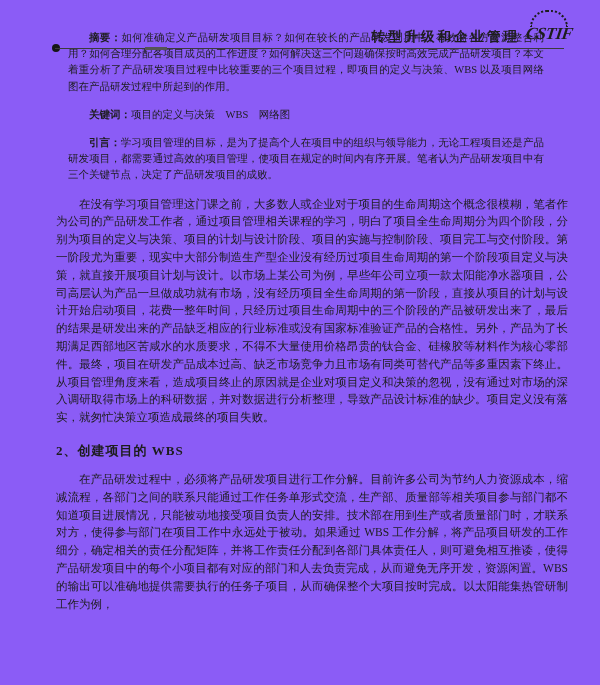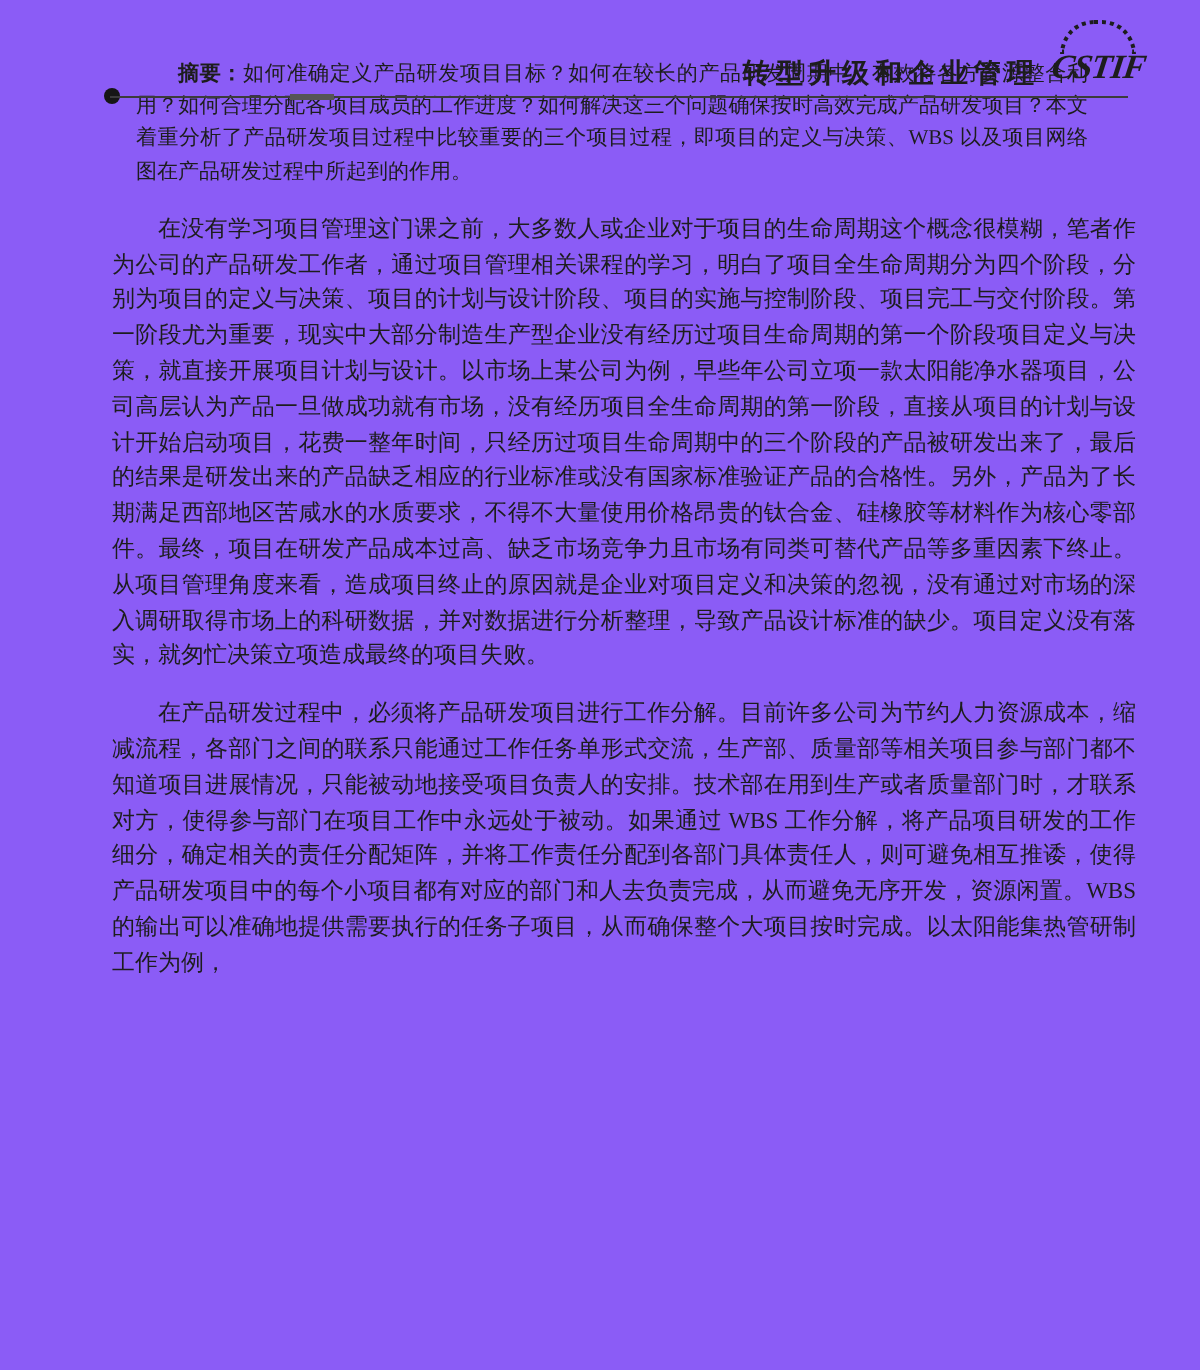--- a/index.html
+++ b/index.html
@@ -91,19 +91,22 @@
     <span class="journal-name">转型升级和企业管理</span>
     <span class="logo">
       <span class="logo-arch"></span>
       <span class="logo-text">CSTIF</span>
     </span>
   </header>
 
 
   <div class="front">
     <p><span class="lbl">摘要：</span><span>如何准确定义产品研发项目目标？如何在较长的产品研发周期中，有效将各方资源整合利用？如何合理分配各项目成员的工作进度？如何解决这三个问题确保按时高效完成产品研发项目？本文着重分析了产品研发项目过程中比较重要的三个项目过程，即项目的定义与决策、WBS 以及项目网络图在产品研发过程中所起到的作用。</span></p>
+    <p><span class="lbl">关键词：</span><span>项目的定义与决策　WBS　网络图</span></p>
+    <p><span class="lbl">引言：</span><span>学习项目管理的目标，是为了提高个人在项目中的组织与领导能力，无论工程项目还是产品研发项目，都需要通过高效的项目管理，使项目在规定的时间内有序开展。笔者认为产品研发项目中有三个关键节点，决定了产品研发项目的成败。</span></p>
   </div>
 
   <p class="sec-body">在没有学习项目管理这门课之前，大多数人或企业对于项目的生命周期这个概念很模糊，笔者作为公司的产品研发工作者，通过项目管理相关课程的学习，明白了项目全生命周期分为四个阶段，分别为项目的定义与决策、项目的计划与设计阶段、项目的实施与控制阶段、项目完工与交付阶段。第一阶段尤为重要，现实中大部分制造生产型企业没有经历过项目生命周期的第一个阶段项目定义与决策，就直接开展项目计划与设计。以市场上某公司为例，早些年公司立项一款太阳能净水器项目，公司高层认为产品一旦做成功就有市场，没有经历项目全生命周期的第一阶段，直接从项目的计划与设计开始启动项目，花费一整年时间，只经历过项目生命周期中的三个阶段的产品被研发出来了，最后的结果是研发出来的产品缺乏相应的行业标准或没有国家标准验证产品的合格性。另外，产品为了长期满足西部地区苦咸水的水质要求，不得不大量使用价格昂贵的钛合金、硅橡胶等材料作为核心零部件。最终，项目在研发产品成本过高、缺乏市场竞争力且市场有同类可替代产品等多重因素下终止。从项目管理角度来看，造成项目终止的原因就是企业对项目定义和决策的忽视，没有通过对市场的深入调研取得市场上的科研数据，并对数据进行分析整理，导致产品设计标准的缺少。项目定义没有落实，就匆忙决策立项造成最终的项目失败。</p>
 
+  <h2 class="sec-heading">2、创建项目的 WBS</h2>
   <p class="sec-body">在产品研发过程中，必须将产品研发项目进行工作分解。目前许多公司为节约人力资源成本，缩减流程，各部门之间的联系只能通过工作任务单形式交流，生产部、质量部等相关项目参与部门都不知道项目进展情况，只能被动地接受项目负责人的安排。技术部在用到生产或者质量部门时，才联系对方，使得参与部门在项目工作中永远处于被动。如果通过 WBS 工作分解，将产品项目研发的工作细分，确定相关的责任分配矩阵，并将工作责任分配到各部门具体责任人，则可避免相互推诿，使得产品研发项目中的每个小项目都有对应的部门和人去负责完成，从而避免无序开发，资源闲置。WBS 的输出可以准确地提供需要执行的任务子项目，从而确保整个大项目按时完成。以太阳能集热管研制工作为例，</p>
 
 </div>
 
 </body></html>

